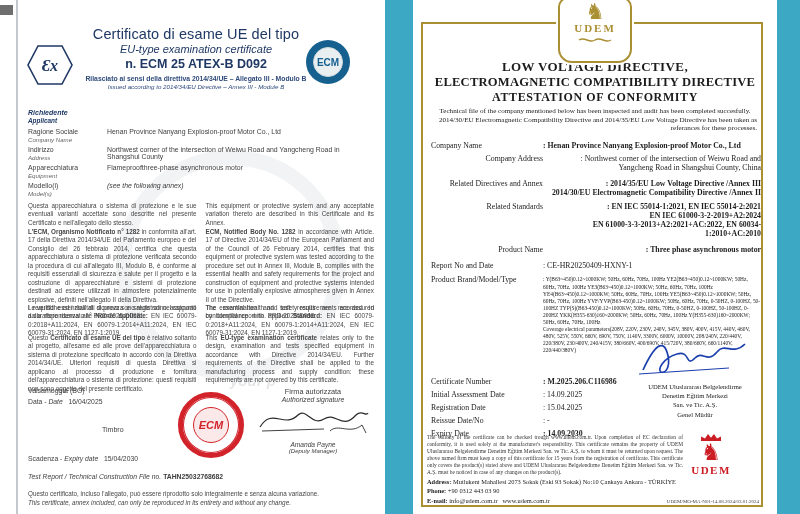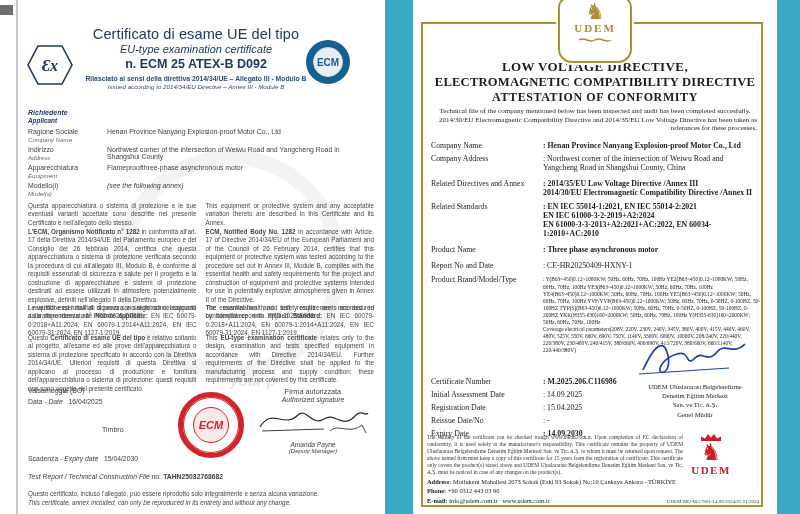--- a/index.html
+++ b/index.html
@@ -77,21 +77,21 @@
   .rx-t2{font-size:12.6px;font-weight:bold;letter-spacing:.2px;line-height:1.2;}
   .rx-t3{font-size:12px;font-weight:bold;letter-spacing:.6px;line-height:1.25;}
   .rx-sub{font-size:7.1px;line-height:1.25;margin-top:2px;color:#222;font-family:Liberation Serif, serif;}
   .rows{left:18px;width:330px;}
   .rows.g1{top:142px;}
   .rows.g2{top:378px;width:210px;}
   .row{display:flex;align-items:flex-start;}
   .row .lbl{flex:0 0 112px;font-size:7.8px;line-height:1.15;}
   .row .val{flex:1 1 auto;font-size:7.8px;line-height:1.15;white-space:pre-line;}
   .row .val.tiny{font-size:5.4px;line-height:1.3;}
-  .r-m4{margin-bottom:4px;} .r-m5{margin-bottom:5px;} .r-m6{margin-bottom:6px;} .r-m7{margin-bottom:7px;}
+  .r-m4{margin-bottom:4px;} .r-m5{margin-bottom:5px;text-align:right;} .r-m6{margin-bottom:6px;} .r-m7{margin-bottom:7px;text-align:right;}
   .rx-sig{left:218px;top:334px;width:128px;text-align:center;}
   .rx-sig .org{font-size:6.6px;line-height:1.4;color:#222;}
   .fine-print{left:14px;top:434px;width:256px;font-size:5.4px;line-height:1.28;text-align:justify;color:#333;}
   .contact{left:14px;top:478px;width:310px;font-size:6.4px;line-height:1.3;}
   .contact .line{margin-bottom:1px;}
   .udem-bottom{left:272px;top:434px;width:52px;text-align:center;color:#cc1c24;}
   .udem-bottom .crown{width:20px;height:7px;margin:0 auto;background:#cc1c24;
     clip-path:polygon(0 100%,0 35%,20% 65%,35% 0,50% 55%,65% 0,80% 65%,100% 35%,100% 100%);}
   .udem-bottom .horse{font-size:23px;line-height:1;}
   .udem-bottom .txt{font-size:11px;font-weight:bold;letter-spacing:1.5px;line-height:1.1;}

